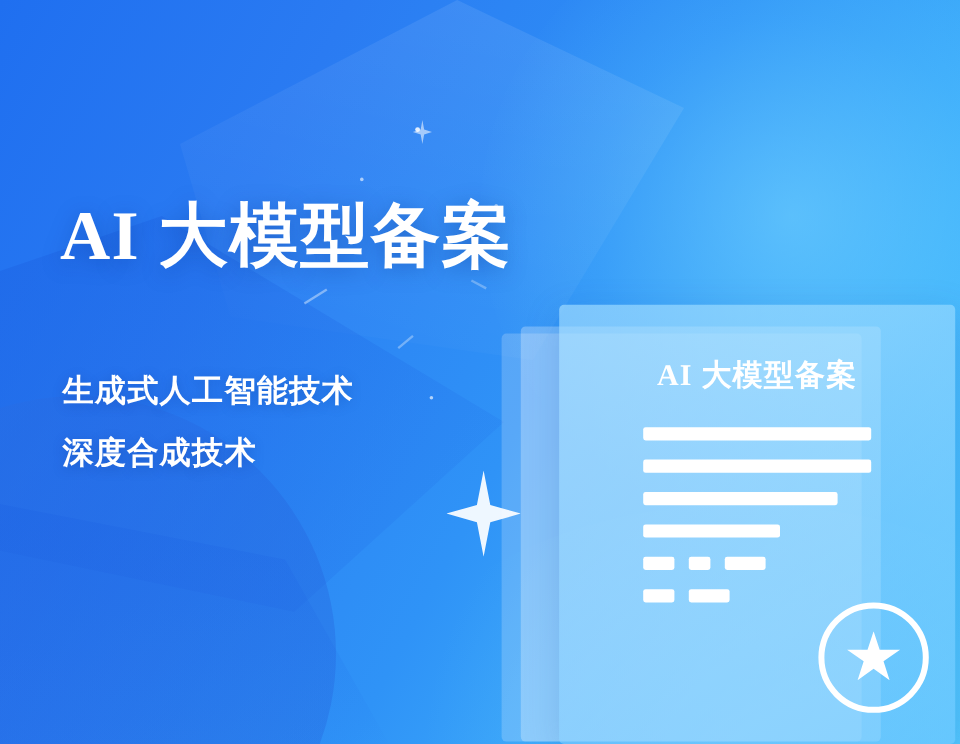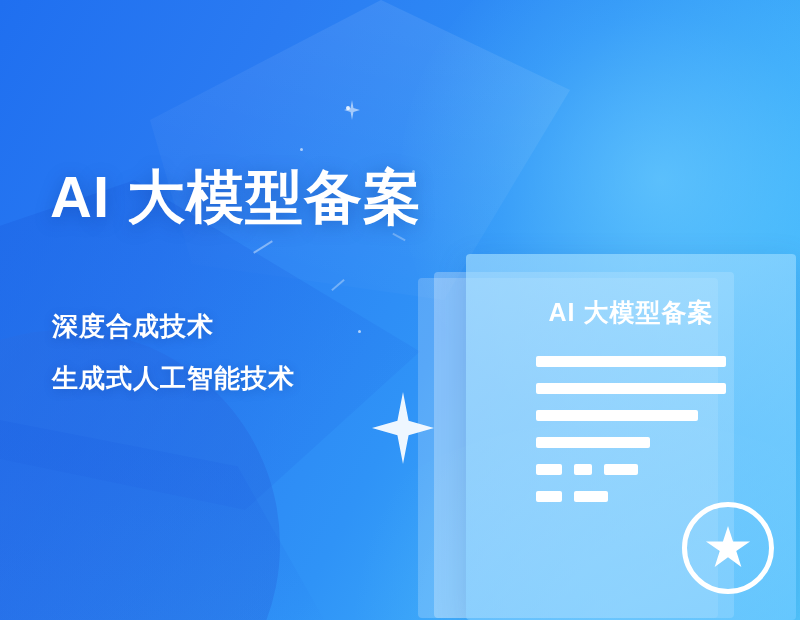--- a/index.html
+++ b/index.html
@@ -5,21 +5,21 @@
   html, body {
     margin: 0;
     padding: 0;
     background: #ffffff;
   }
   #banner {
     position: relative;
     width: 800px;
     height: 620px;
     overflow: hidden;
-    font-family: Liberation Sans, sans-serif;
+    font-family: Liberation Serif, serif;
     background: linear-gradient(118deg, #1f6ff0 0%, #2a7bf2 26%, #2f93f7 55%, #3fb1fb 78%, #4fc6fd 100%);
   }
 
   
   .bg-layer {
     position: absolute;
     inset: 0;
     overflow: hidden;
   }
   .glow-right {
@@ -241,22 +241,22 @@
     <div class="tick" style="left:330px; top:284px; width:16px; height:2px; transform:rotate(-40deg); opacity:.45;"></div>
     <div class="tick" style="left:392px; top:236px; width:14px; height:2px; transform:rotate(28deg); opacity:.4;"></div>
 
     <div class="star4 small"></div>
     <div class="star4"></div>
   </div>
 
   <div class="headline">AI 大模型备案</div>
 
   <div class="sub-lines">
+    <div>生成式人工智能技术</div>
     <div>深度合成技术</div>
-    <div>生成式人工智能技术</div>
   </div>
 
   <div class="doc-stack">
     <div class="doc back2"></div>
     <div class="doc back1"></div>
     <div class="doc front">
       <div class="doc-title">AI 大模型备案</div>
       <div class="doc-lines">
         <div class="line w100"></div>
         <div class="line w100"></div>

